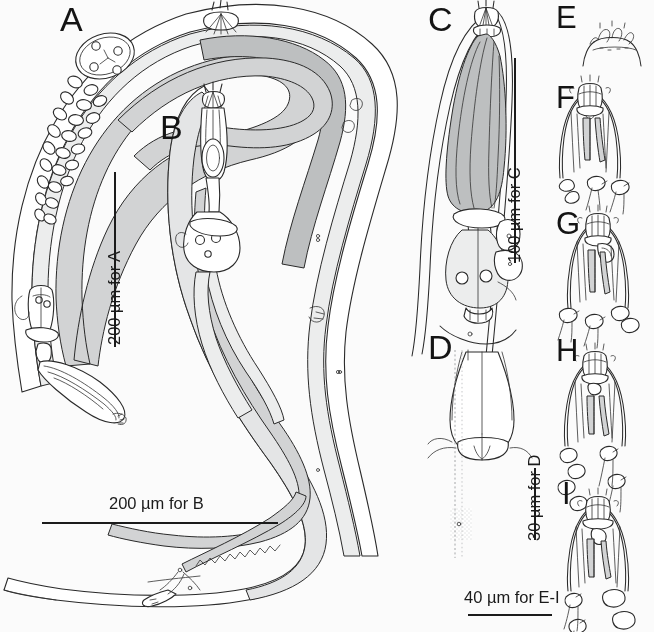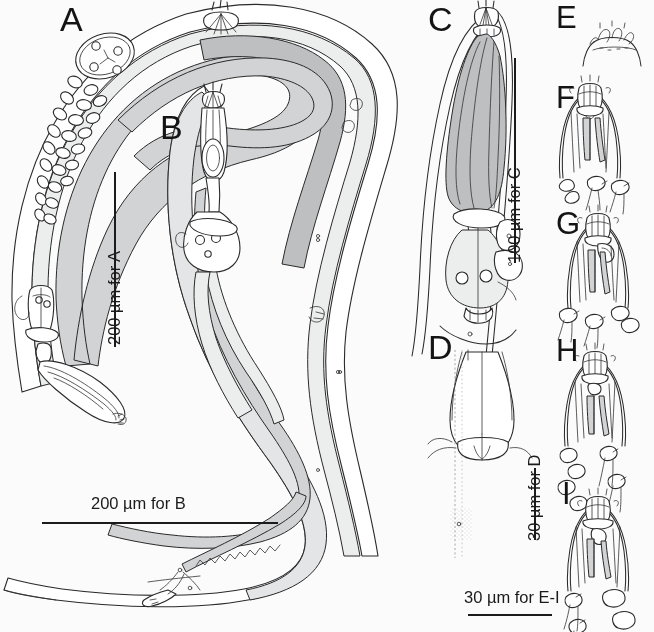--- a/index.html
+++ b/index.html
@@ -584,24 +584,24 @@
   <div class="panel-letter small" style="left:556px;top:2px;">E</div>
   <div class="panel-letter small" style="left:556px;top:82px;">F</div>
   <div class="panel-letter small" style="left:556px;top:208px;">G</div>
   <div class="panel-letter small" style="left:556px;top:335px;">H</div>
   <div class="panel-letter small" style="left:562px;top:478px;">I</div>
 
   <div class="scale-bar" style="left:114px;top:172px;width:1.8px;height:175px;"></div>
   <div class="scale-label vert" style="left:106px;top:345px;">200 µm for A</div>
 
   <div class="scale-bar" style="left:42px;top:522px;width:236px;height:1.8px;"></div>
-  <div class="scale-label" style="left:91px;top:495px;">200 µm for B</div>
+  <div class="scale-label" style="left:109px;top:495px;">200 µm for B</div>
 
   <div class="scale-bar" style="left:514px;top:58px;width:1.8px;height:205px;"></div>
   <div class="scale-label vert" style="left:506px;top:263px;">100 µm for C</div>
 
   <div class="scale-bar" style="left:534px;top:468px;width:1.8px;height:72px;"></div>
   <div class="scale-label vert" style="left:526px;top:541px;">30 µm for D</div>
 
   <div class="scale-bar" style="left:468px;top:614px;width:84px;height:1.8px;"></div>
-  <div class="scale-label" style="left:464px;top:589px;">30 µm for E-I</div>
+  <div class="scale-label" style="left:464px;top:589px;">40 µm for E-I</div>
 
 </div>
 
 </body></html>

